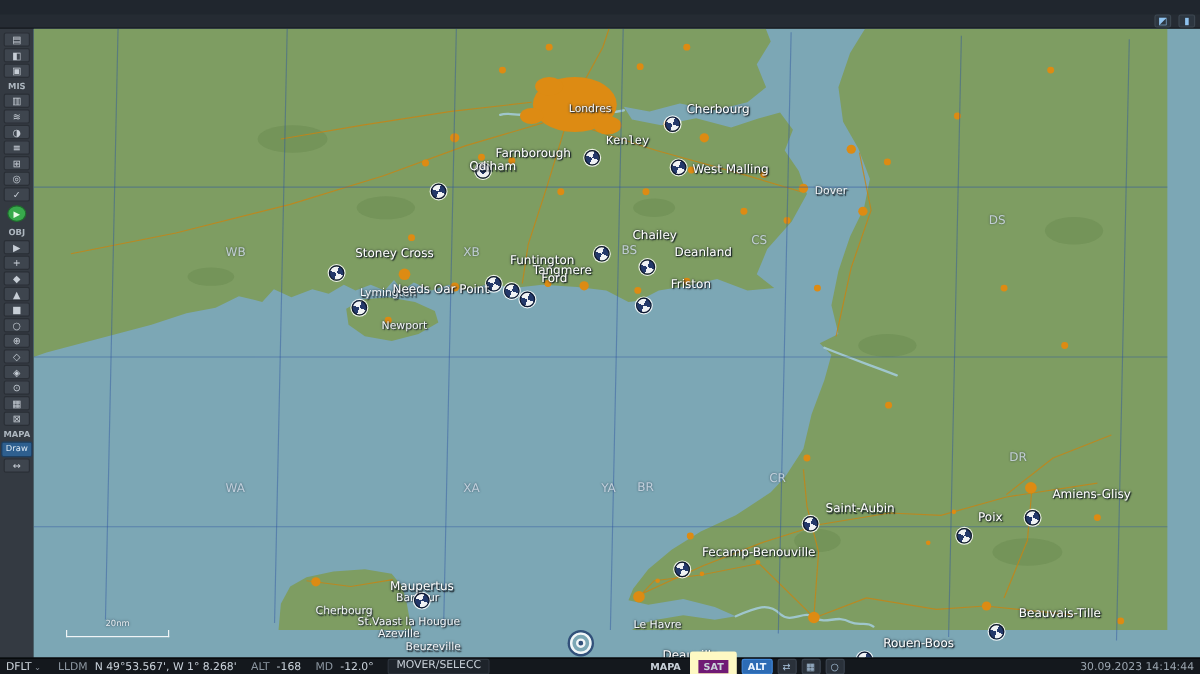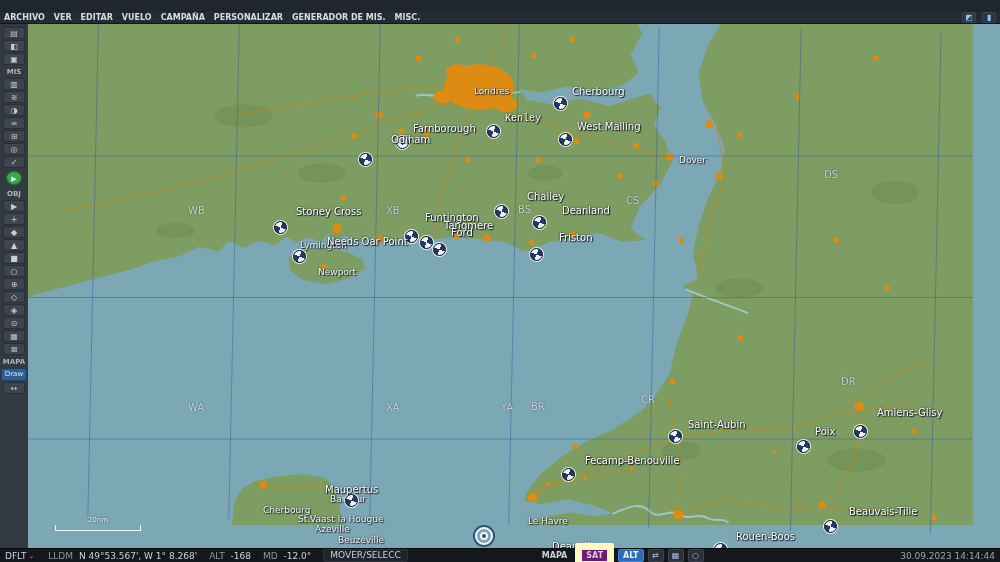--- a/index.html
+++ b/index.html
@@ -78,30 +78,20 @@
     background:#2a313a;border:1px solid #3a434e;border-radius:2px;color:#a9c4dd;}
   .sb-right{margin-left:auto;color:#9aa4ae;white-space:nowrap;}
 </style>
 </head>
 <body>
 
 <div class="window">
 
 
   <div class="menubar">
-    <div id="menu-items" style="display:flex;align-items:center;">
-        <div class="menu-item">ARCHIVO</div>
-        <div class="menu-item">VER</div>
-        <div class="menu-item">EDITAR</div>
-        <div class="menu-item">VUELO</div>
-        <div class="menu-item">CAMPAÑA</div>
-        <div class="menu-item">PERSONALIZAR</div>
-        <div class="menu-item">GENERADOR DE MIS.</div>
-        <div class="menu-item">MISC.</div>
-      </div>
     <div class="menu-right" id="menu-right">
         <div class="menu-ico">◩</div>
         <div class="menu-ico">▮</div>
       </div>
   </div>
 
   <div class="toolbar" id="toolbar">
       <div class="tb-btn">▤</div>
       <div class="tb-btn">◧</div>
       <div class="tb-btn">▣</div>
@@ -245,21 +235,21 @@
         <line class="gridline" x1="28" y1="310" x2="1000" y2="310"></line>
         <line class="gridline" x1="28" y1="458" x2="1000" y2="458"></line>
       </g>
     </svg>
 
     <div id="markers">
         <div class="zone-label" style="left: 160px; top: 181px;">WB</div>
         <div class="zone-label" style="left: 358px; top: 181px;">XB</div>
         <div class="zone-label" style="left: 490px; top: 180px;">BS</div>
         <div class="zone-label" style="left: 598px; top: 171px;">CS</div>
-        <div class="zone-label" style="left: 796px; top: 145px;">DS</div>
+        <div class="zone-label" style="left: 796px; top: 155px;">DS</div>
         <div class="zone-label" style="left: 160px; top: 378px;">WA</div>
         <div class="zone-label" style="left: 358px; top: 378px;">XA</div>
         <div class="zone-label" style="left: 473px; top: 378px;">YA</div>
         <div class="zone-label" style="left: 503px; top: 377px;">BR</div>
         <div class="zone-label" style="left: 613px; top: 370px;">CR</div>
         <div class="zone-label" style="left: 813px; top: 352px;">DR</div>
         <div class="city-label" style="left: 446px; top: 62px;">Londres</div>
         <div class="city-label" style="left: 290px; top: 243px;">Newport</div>
         <div class="city-label" style="left: 651px; top: 131px;">Dover</div>
         <div class="city-label" style="left: 272px; top: 216px;">Lymington</div>
@@ -268,21 +258,21 @@
         <div class="city-label" style="left: 302px; top: 470px;">Barfleur</div>
         <div class="city-label" style="left: 235px; top: 481px;">Cherbourg</div>
         <div class="city-label" style="left: 270px; top: 490px;">St.Vaast la Hougue</div>
         <div class="city-label" style="left: 287px; top: 500px;">Azeville</div>
         <div class="city-label" style="left: 310px; top: 511px;">Beuzeville</div>
         <div class="af-icon" style="left: 526px; top: 73px;"></div>
         <div class="af-label" style="left: 544px; top: 62px;">Cherbourg</div>
         <div class="af-icon" style="left: 459px; top: 101px;"></div>
         <div class="af-label" style="left: 477px; top: 89px; font-family: Liberation Mono, monospace;">Kenley</div>
         <div class="af-icon" style="left: 531px; top: 109px;"></div>
-        <div class="af-label" style="left: 549px; top: 97px;">West Malling</div>
+        <div class="af-label" style="left: 549px; top: 112px;">West Malling</div>
         <div class="af-icon ring" style="left: 368px; top: 112px;"></div>
         <div class="af-label" style="left: 385px; top: 99px;">Farnborough</div>
         <div class="af-icon" style="left: 331px; top: 129px;"></div>
         <div class="af-label" style="left: 363px; top: 110px;">Odiham</div>
         <div class="af-icon" style="left: 467px; top: 181px;"></div>
         <div class="af-label" style="left: 499px; top: 167px;">Chailey</div>
         <div class="af-icon" style="left: 505px; top: 192px;"></div>
         <div class="af-label" style="left: 534px; top: 181px;">Deanland</div>
         <div class="af-icon" style="left: 502px; top: 224px;"></div>
         <div class="af-label" style="left: 531px; top: 208px;">Friston</div>

